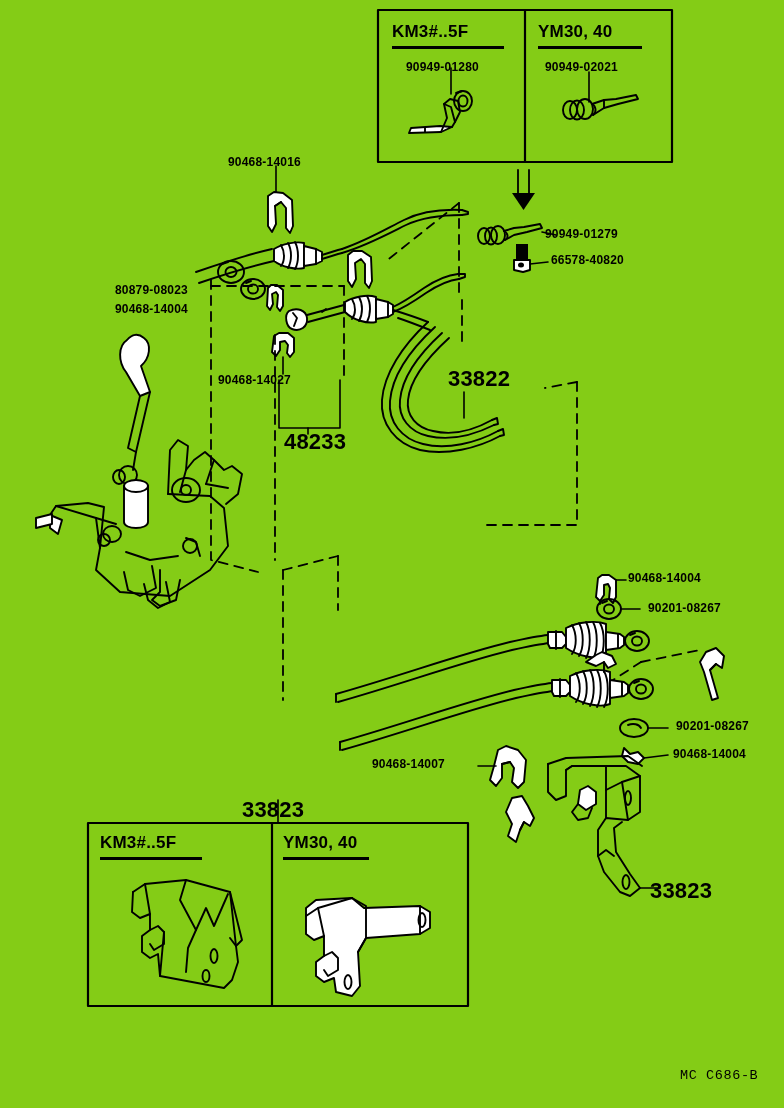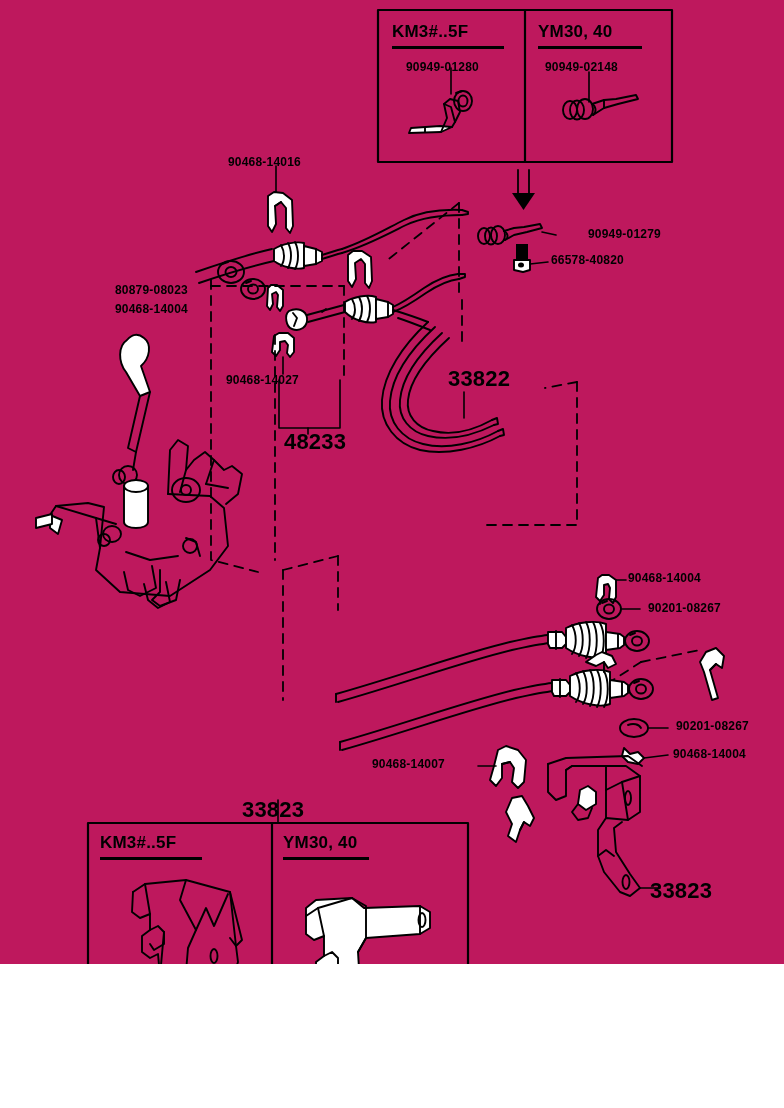--- a/index.html
+++ b/index.html
@@ -3,22 +3,22 @@
 <meta charset="utf-8">
 <style>
   html, body {
     margin: 0;
     padding: 0;
     background: #ffffff;
   }
   #page {
     position: relative;
     width: 784px;
-    height: 964px;
-    background: #be185d;
+    height: 1108px;
+    background: #84cc16;
     overflow: hidden;
     font-family: "Liberation Sans", sans-serif;
   }
   #art {
     position: absolute;
     left: 0; top: 0;
     width: 784px;
     height: 1108px;
   }
   .lbl {
@@ -389,31 +389,31 @@
     </g>
   </svg>
 
   <div class="lbl lbl-variant" style="left:392px; top:22px;">KM3#..5F</div>
   <div class="vunder" style="left:392px; top:46px; width:112px;"></div>
 
   <div class="lbl lbl-variant" style="left:538px; top:22px;">YM30, 40</div>
   <div class="vunder" style="left:538px; top:46px; width:104px;"></div>
 
   <div class="lbl lbl-part" style="left:406px; top:60px;">90949-01280</div>
-  <div class="lbl lbl-part" style="left:545px; top:60px;">90949-02148</div>
+  <div class="lbl lbl-part" style="left:545px; top:60px;">90949-02021</div>
 
   <div class="lbl lbl-part" style="left:228px; top:155px;">90468-14016</div>
 
   <div class="lbl lbl-part" style="left:115px; top:283px;">80879-08023</div>
 
   <div class="lbl lbl-part" style="left:115px; top:302px;">90468-14004</div>
 
-  <div class="lbl lbl-part" style="left:226px; top:373px;text-align:center;">90468-14027</div>
-
-  <div class="lbl lbl-part" style="left:588px; top:227px;text-align:center;">90949-01279</div>
+  <div class="lbl lbl-part" style="left:218px; top:373px;text-align:center;">90468-14027</div>
+
+  <div class="lbl lbl-part" style="left:545px; top:227px;text-align:center;">90949-01279</div>
 
   <div class="lbl lbl-part" style="left:551px; top:253px;">66578-40820</div>
 
   <div class="lbl lbl-part" style="left:628px; top:571px;">90468-14004</div>
 
   <div class="lbl lbl-part" style="left:648px; top:601px;">90201-08267</div>
 
   <div class="lbl lbl-part" style="left:676px; top:719px;">90201-08267</div>
 
   <div class="lbl lbl-part" style="left:673px; top:747px;">90468-14004</div>

